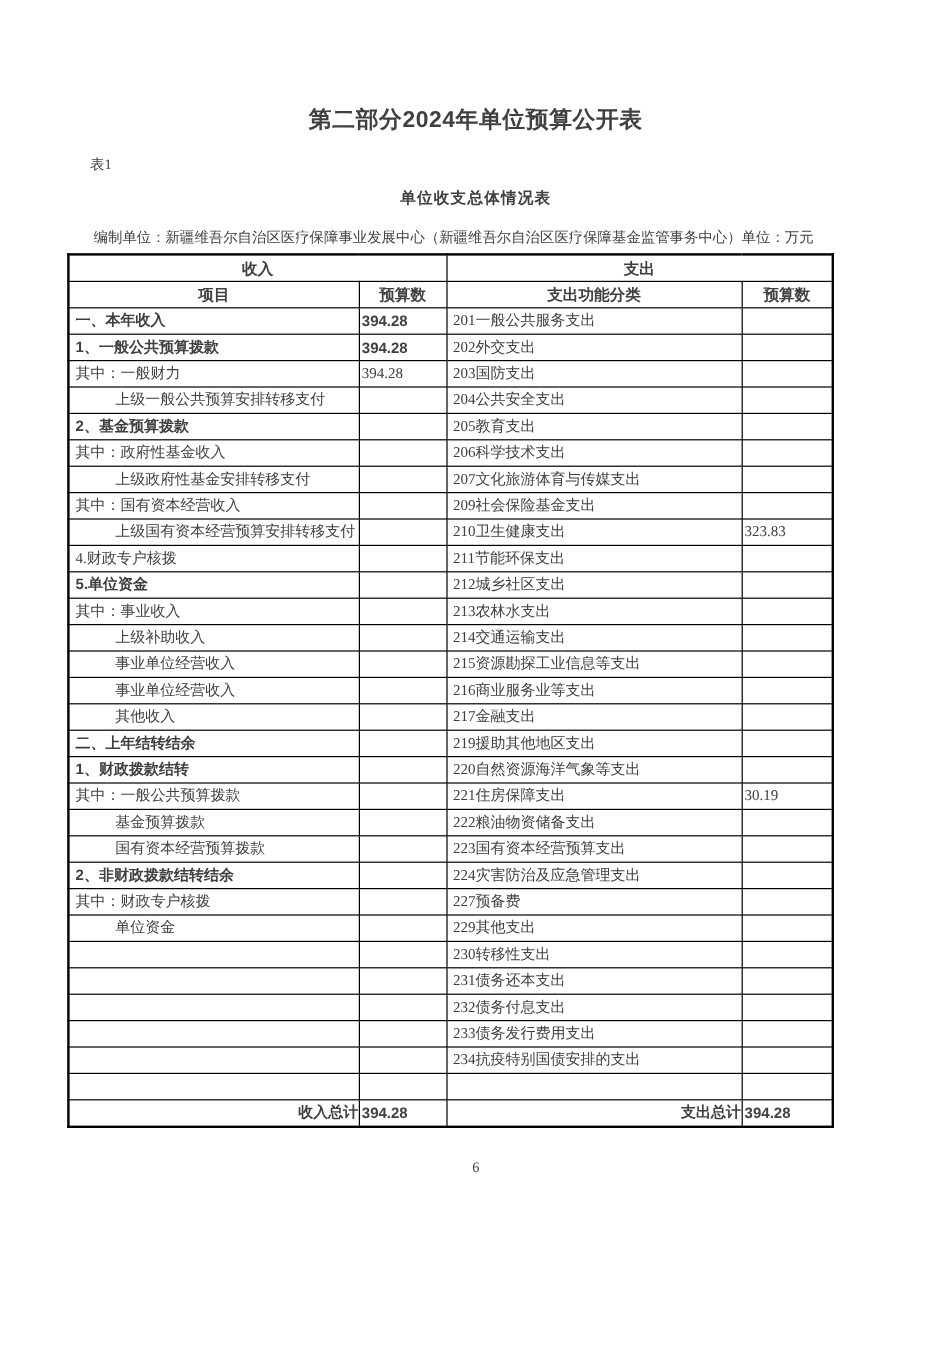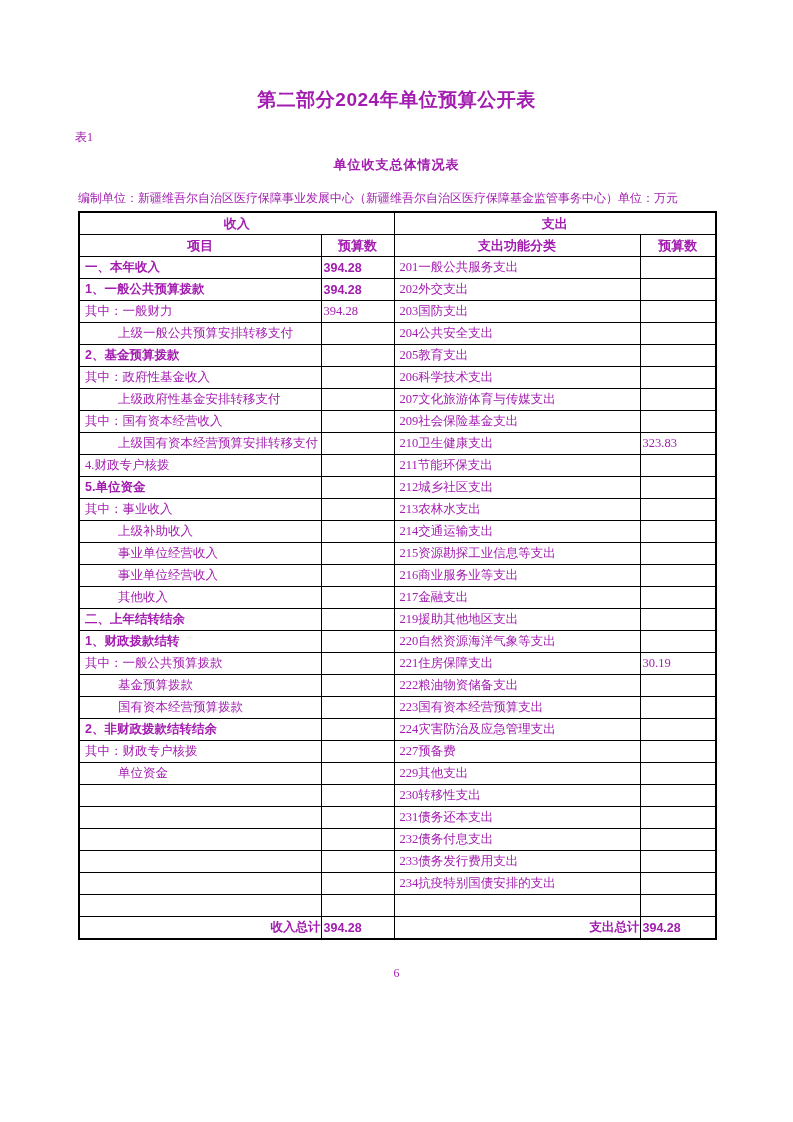--- a/index.html
+++ b/index.html
@@ -1,21 +1,21 @@
 <!DOCTYPE html>
 <html><head>
 <meta charset="utf-8">
 <style>
   html, body { margin: 0; padding: 0; background: #ffffff; }
   .page {
     position: relative;
     width: 793px;
     height: 1122px;
     background: #ffffff;
-    color: #a21caf;
+    color: #404040;
     font-family: "Liberation Serif", "DejaVu Serif", serif;
     overflow: hidden;
   }
   .doc-title {
     margin: 0;
     padding-top: 87px;
     text-align: center;
     font-size: 19px;
     font-weight: 700;
     font-family: "Liberation Sans", "DejaVu Sans", sans-serif;
@@ -34,21 +34,21 @@
     letter-spacing: 1px;
   }
   .meta-line {
     margin: 16px 0 4px 78px;
     font-size: 12px;
     white-space: nowrap;
   }
   table.budget-table {
     border-collapse: collapse;
     table-layout: fixed;
-    margin-left: 78px;
+    margin-left: 56px;
     width: 637px;
     border: 2px solid #000;
     padding-left: 17px;
   }
   .budget-table th, .budget-table td {
     border: 1px solid #000;
     height: 21px;
     padding: 0;
     font-size: 12.5px;
     vertical-align: middle;

